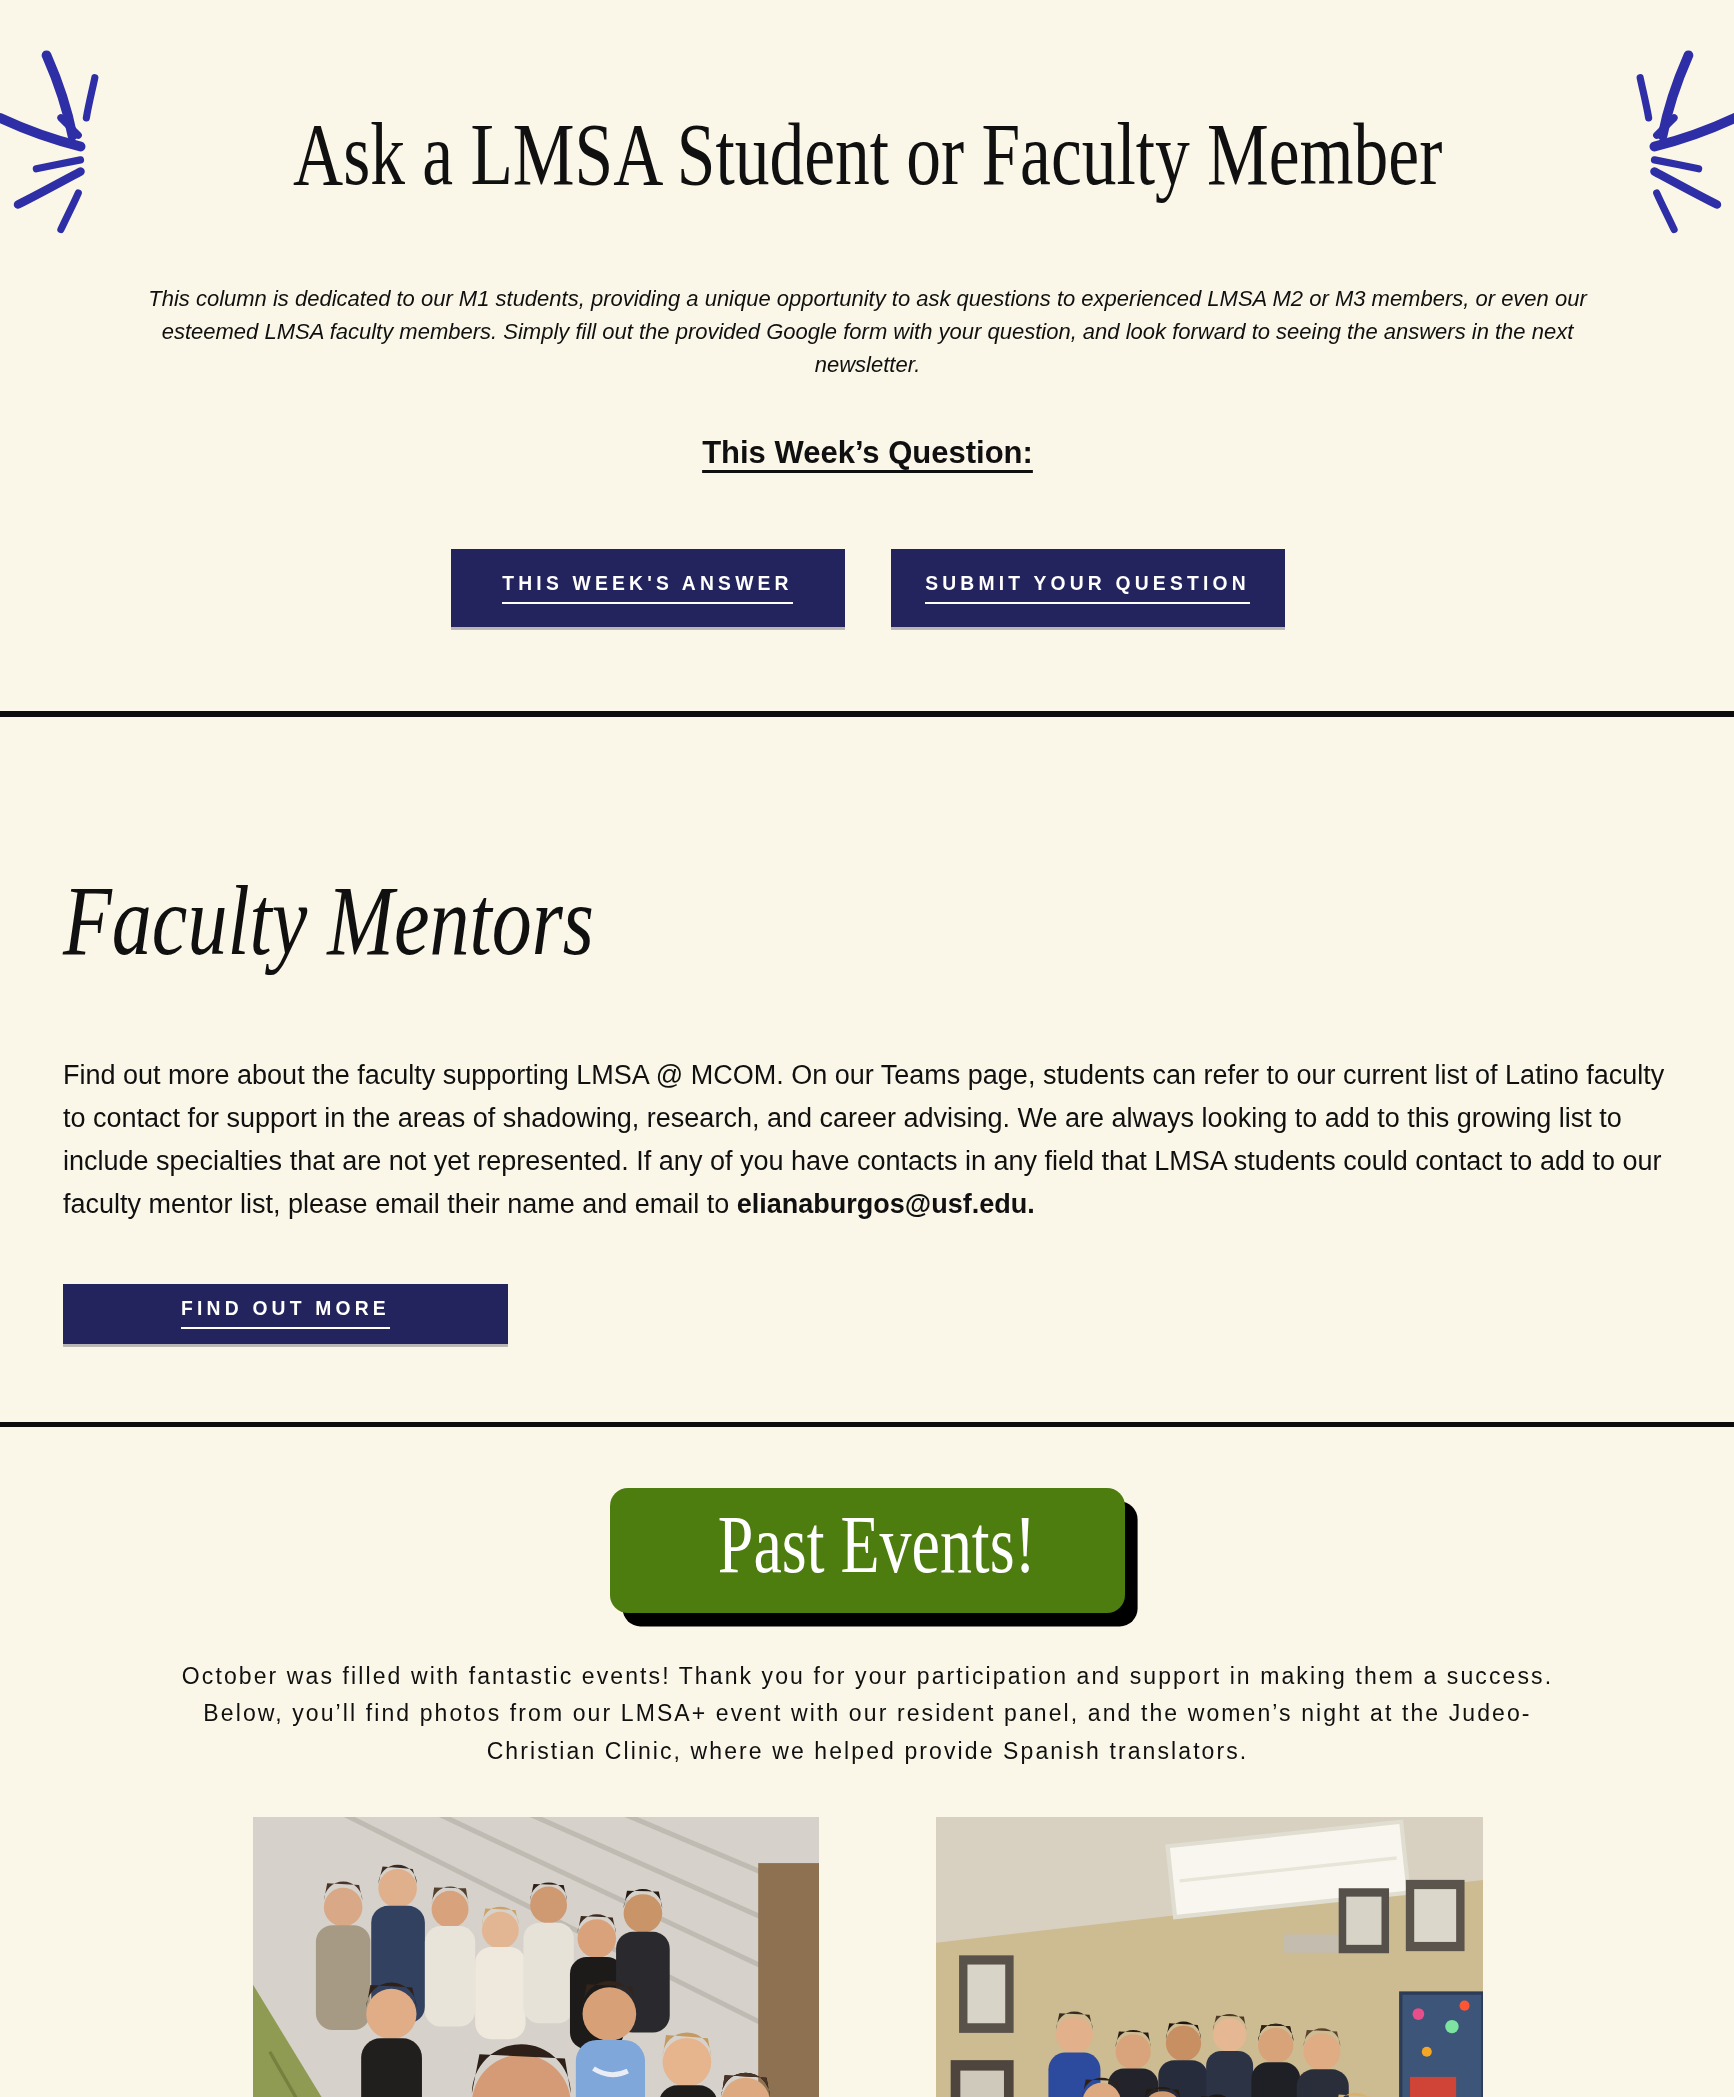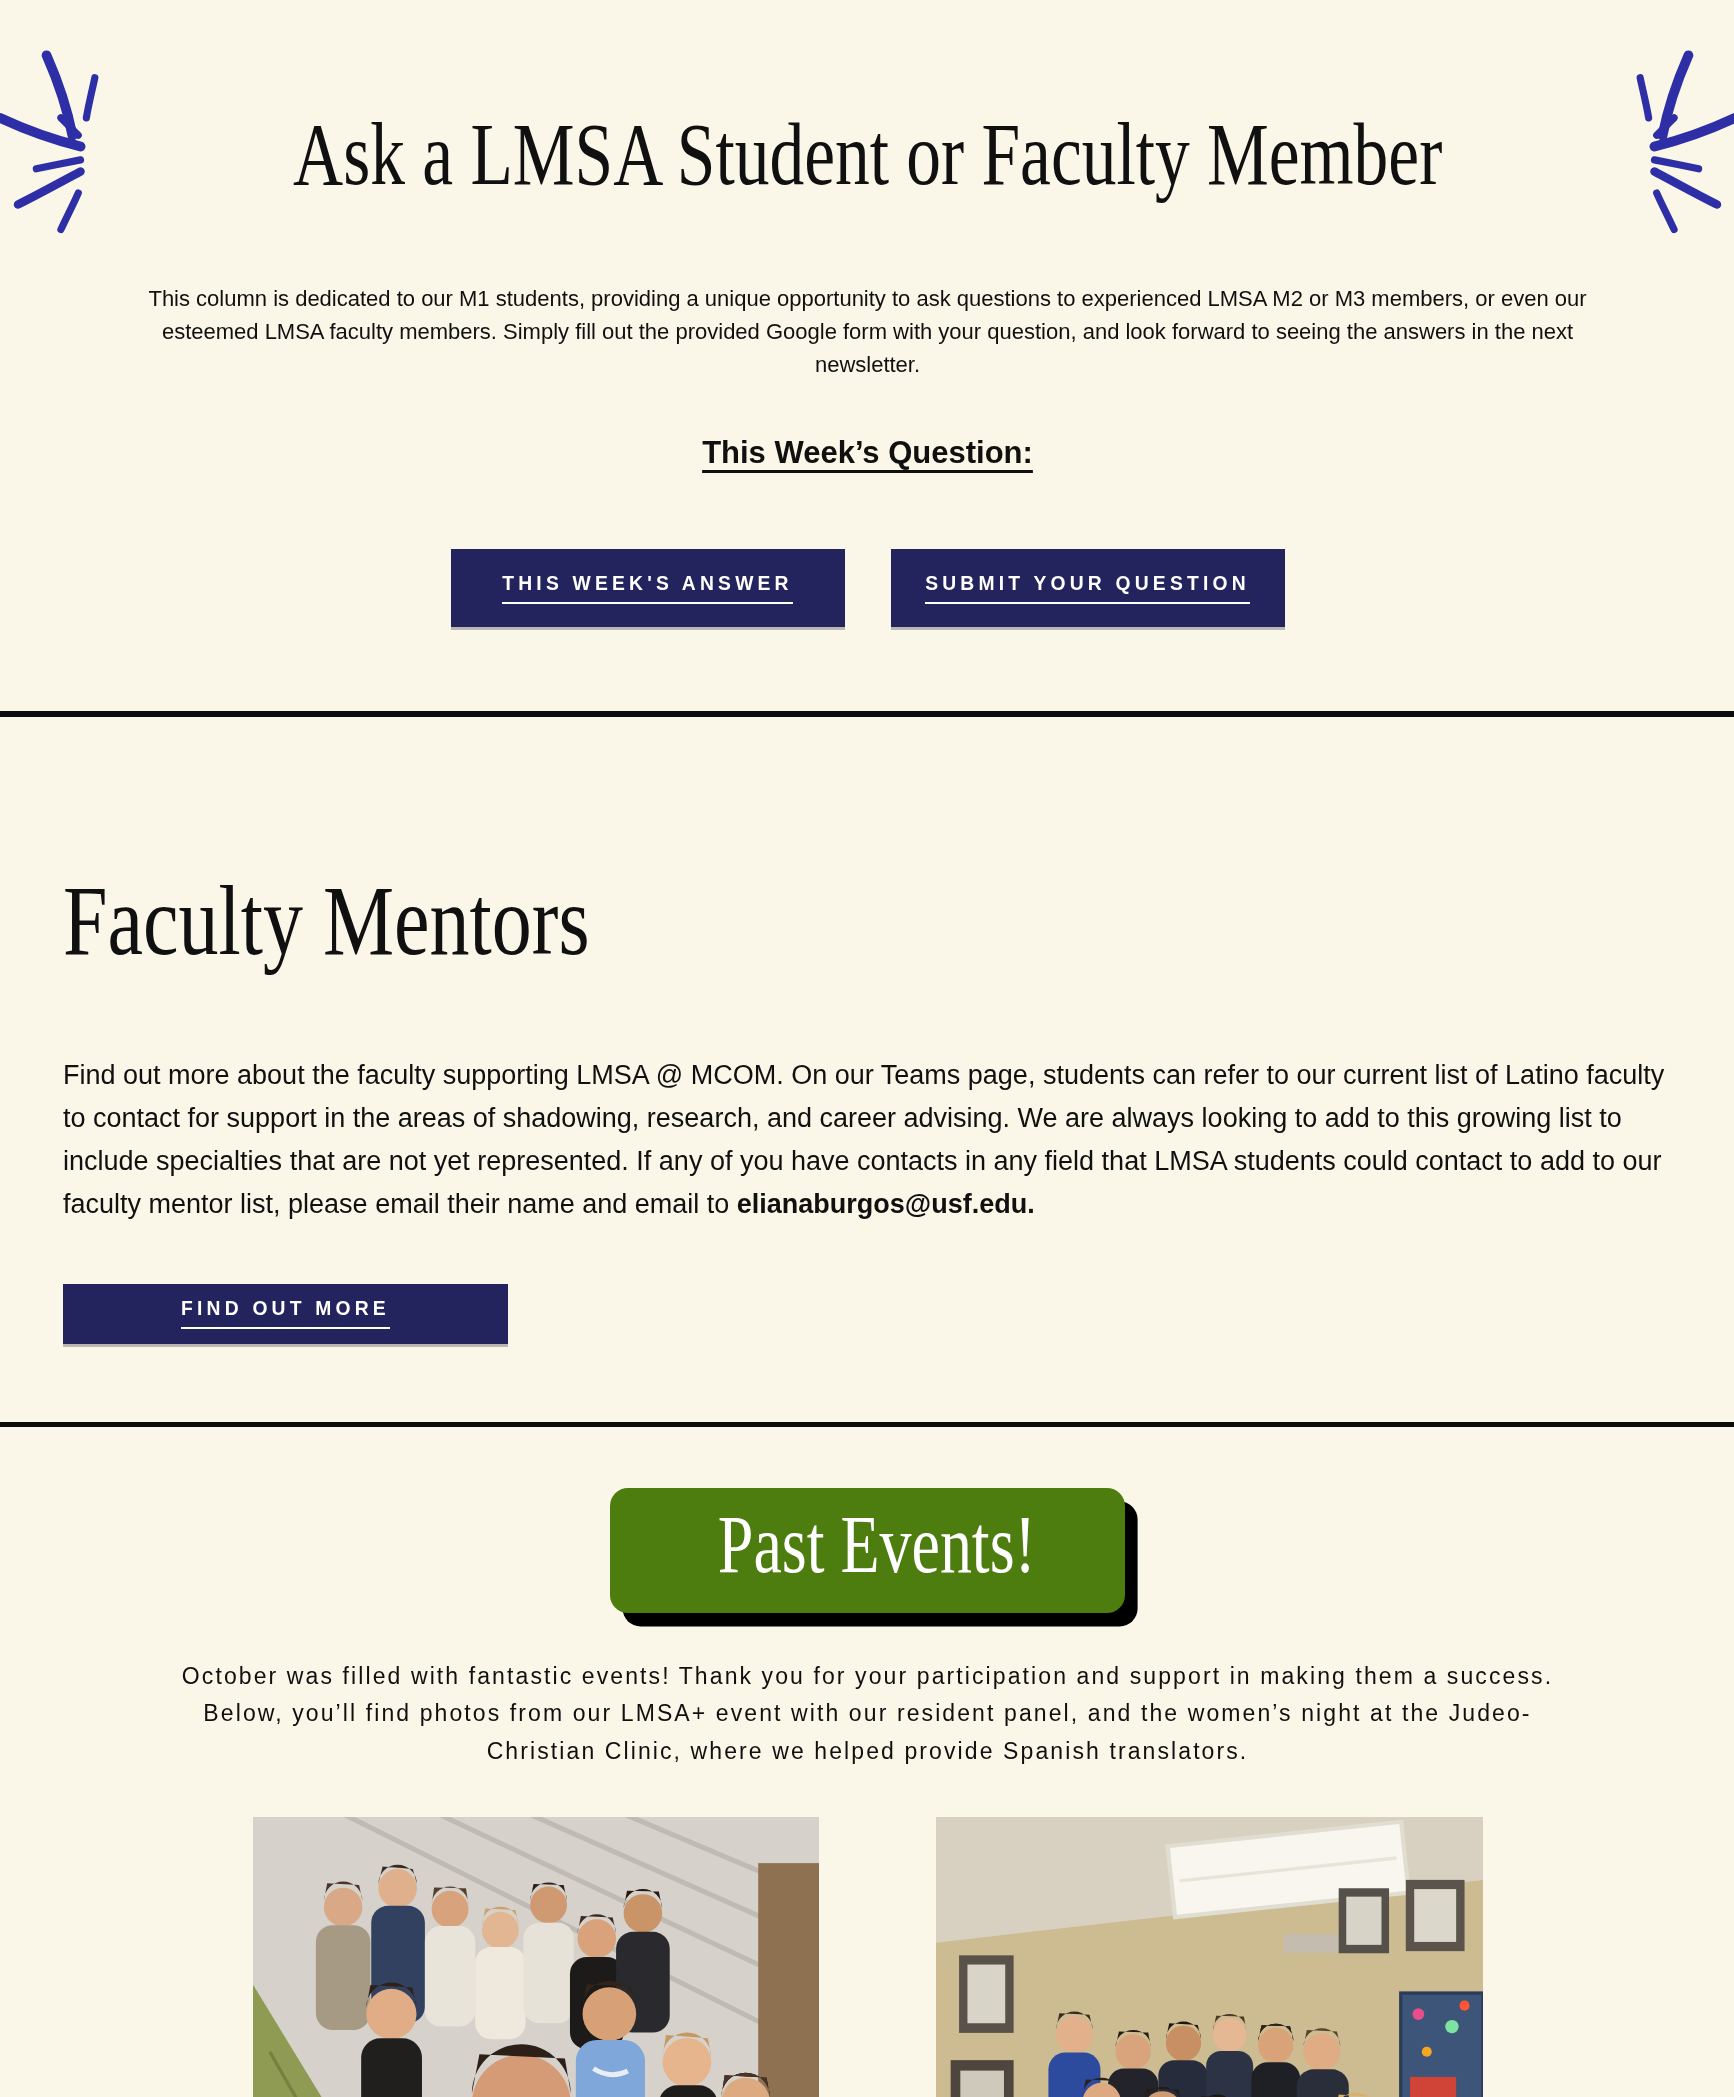--- a/index.html
+++ b/index.html
@@ -9,38 +9,38 @@
   
   .display{font-family:"Liberation Serif","DejaVu Serif",serif;font-weight:500;line-height:1;}
   .squeeze{display:inline-block;transform:scaleX(.78);transform-origin:center;}
   .squeeze-left{display:inline-block;transform:scaleX(.8);transform-origin:left center;}
 
   
   .ask{padding-top:50px;text-align:center;}
   .title-row{display:flex;align-items:flex-start;justify-content:center;gap:4.2px;}
   .sparkle{width:134px;height:180px;flex:0 0 auto;}
   .main-title{font-size:89px;white-space:nowrap;}
-  .intro{max-width:1502px;margin:24px auto 0;font-size:22px;line-height:1.5;}
+  .intro{max-width:1502px;margin:24px auto 0;font-size:22px;line-height:1.5;font-style:italic;}
   .q-label{margin-top:54px;font-size:31px;font-weight:bold;
            text-decoration:underline;text-decoration-thickness:2.9px;text-underline-offset:6.7px;}
   .question{margin-top:19.3px;font-size:31px;font-weight:bold;}
   .btn-row{display:flex;justify-content:center;gap:46px;margin-top:78px;}
   .btn{display:flex;align-items:center;justify-content:center;width:394px;height:78px;
        background:#23235d;box-shadow:0 2.9px 0 rgba(60,60,80,.35);cursor:pointer;}
   .btn-small{width:445px;height:60px;justify-content:center;}
   .btn-label{color:#fff;font-size:19.3px;font-weight:bold;letter-spacing:4.2px;
              border-bottom:2.9px solid #fff;padding-bottom:6.7px;white-space:nowrap;}
 
   .rule{height:5.5px;background:#0c0c0c;}
   .rule-1{margin-top:84px;}
   .rule-2{margin-top:78px;}
 
   
   .faculty{padding:71px 63px 0 63px;text-align:left;}
-  .h2-title{font-size:100px;}
+  .h2-title{font-size:100px;font-style:italic;}
   .faculty-body{margin-top:34px;font-size:27px;line-height:1.6;max-width:1619px;}
   .faculty .btn{margin-top:57px;}
 
   
   .past{padding-top:61px;text-align:center;}
   .past-box{display:inline-block;background:#4d7c0f;box-shadow:12.6px 13.4px 0 #000;
             padding:16px 45px 27px 63px;border-radius:18px;}
   .past-title{color:#fff;font-size:82px;}
   .past-body{margin:45px auto 0;max-width:1397px;font-size:23px;letter-spacing:2.1px;line-height:1.62;}
 

